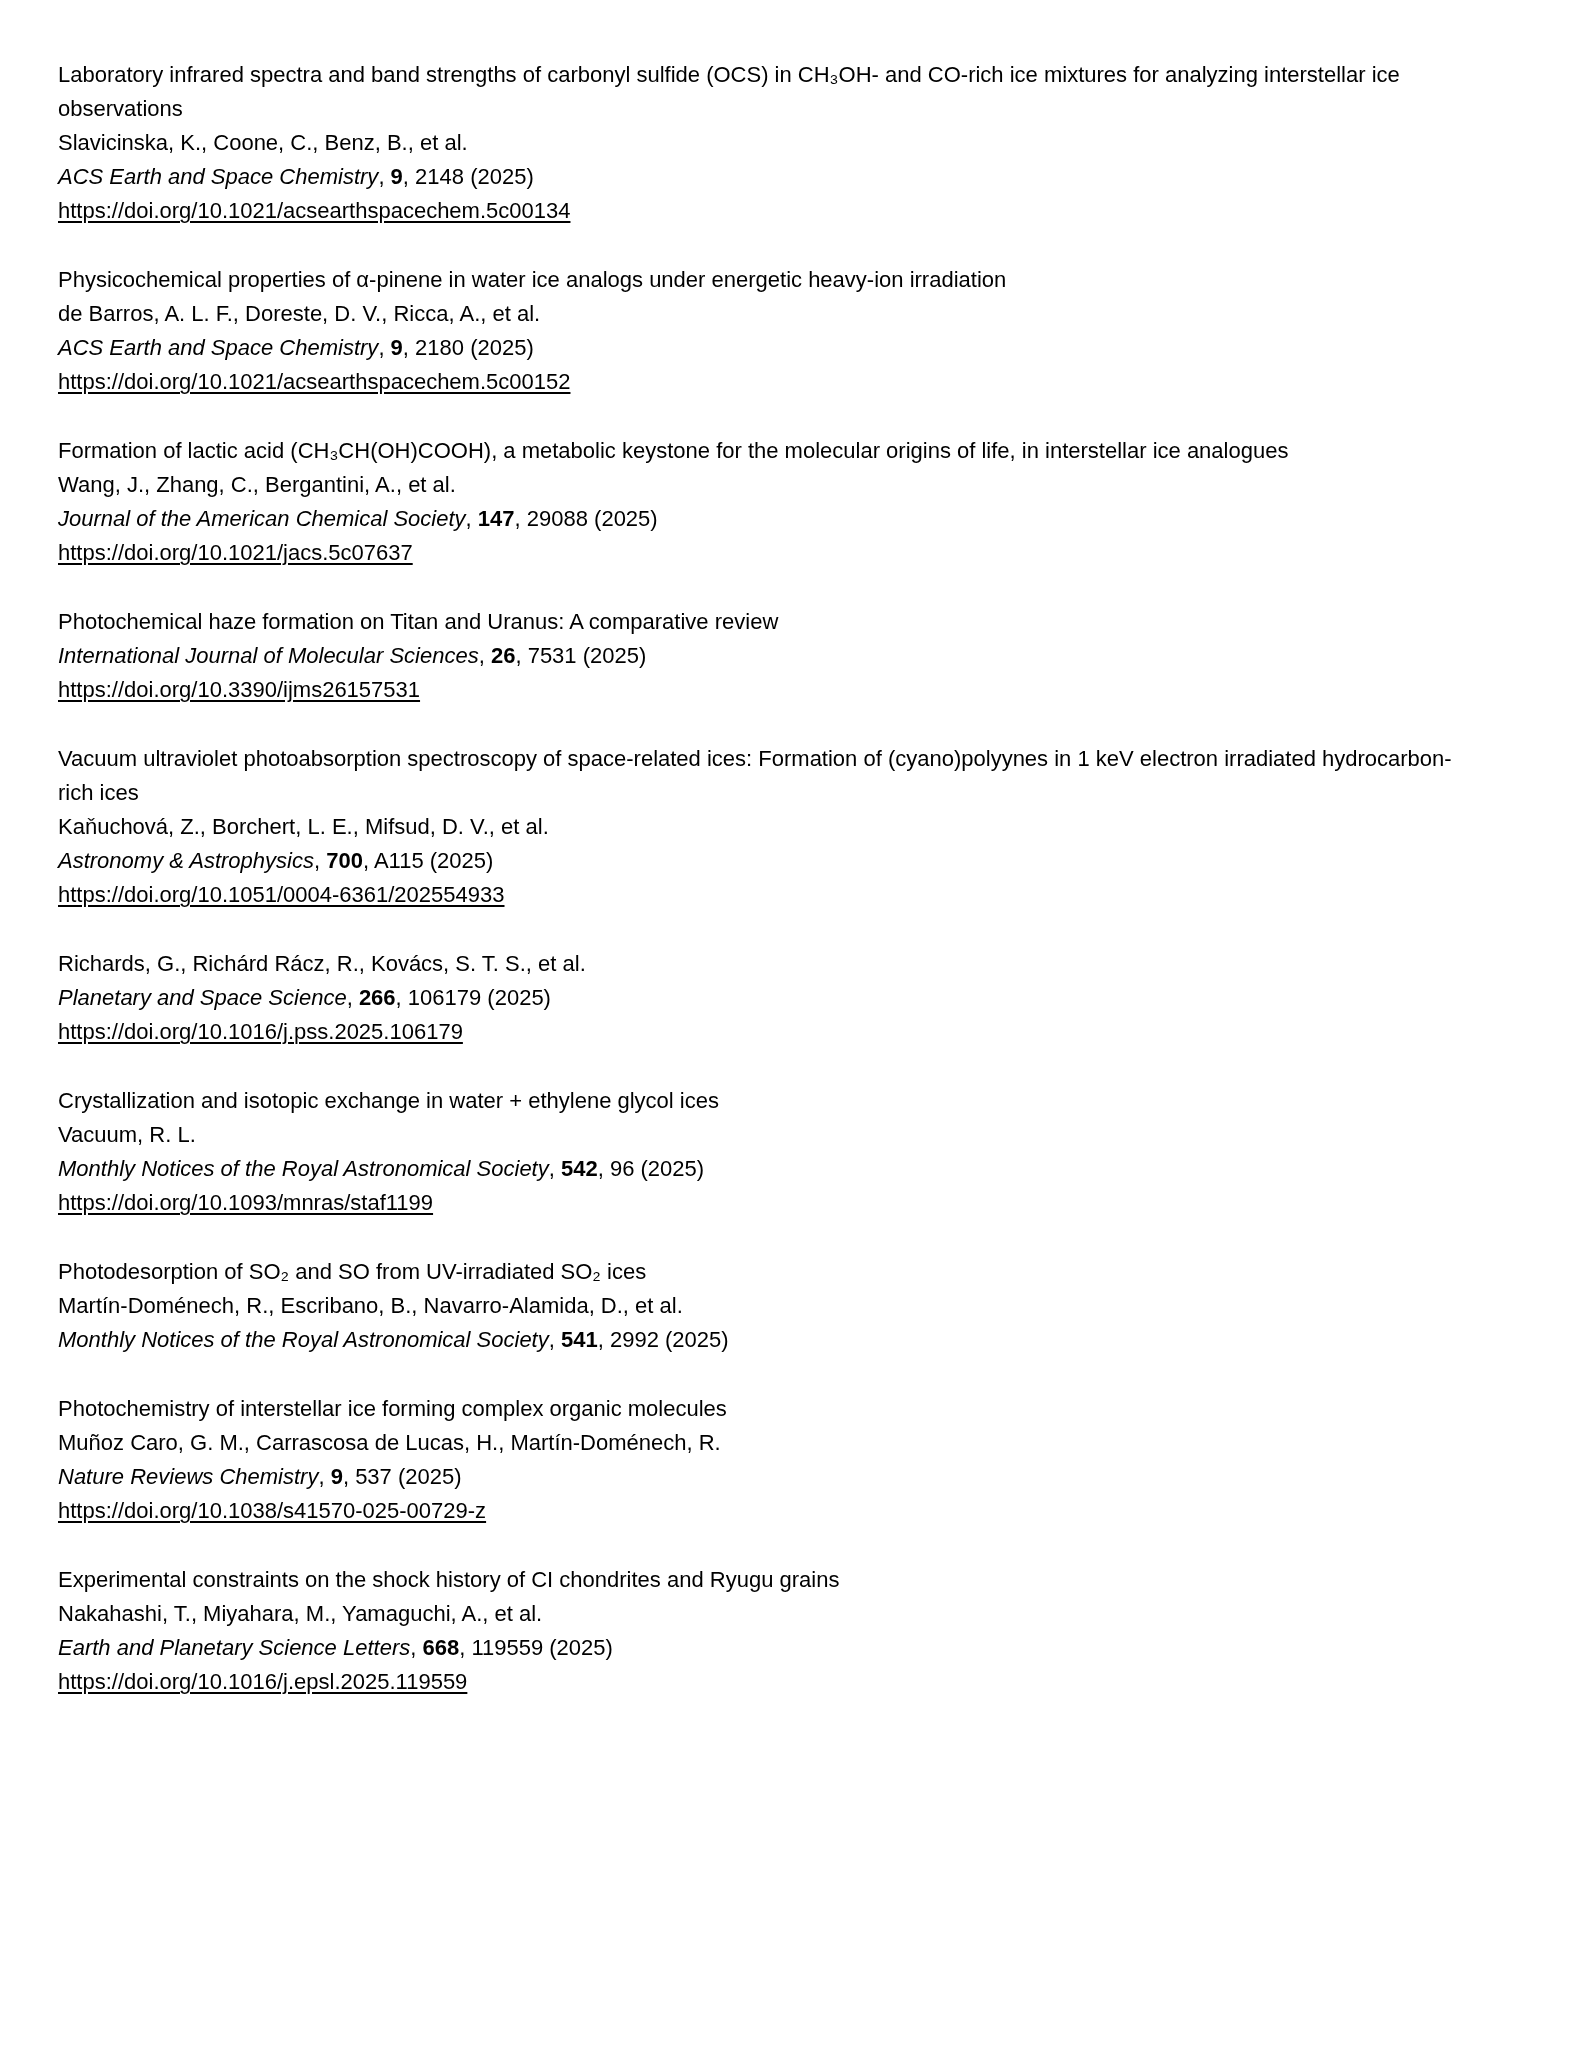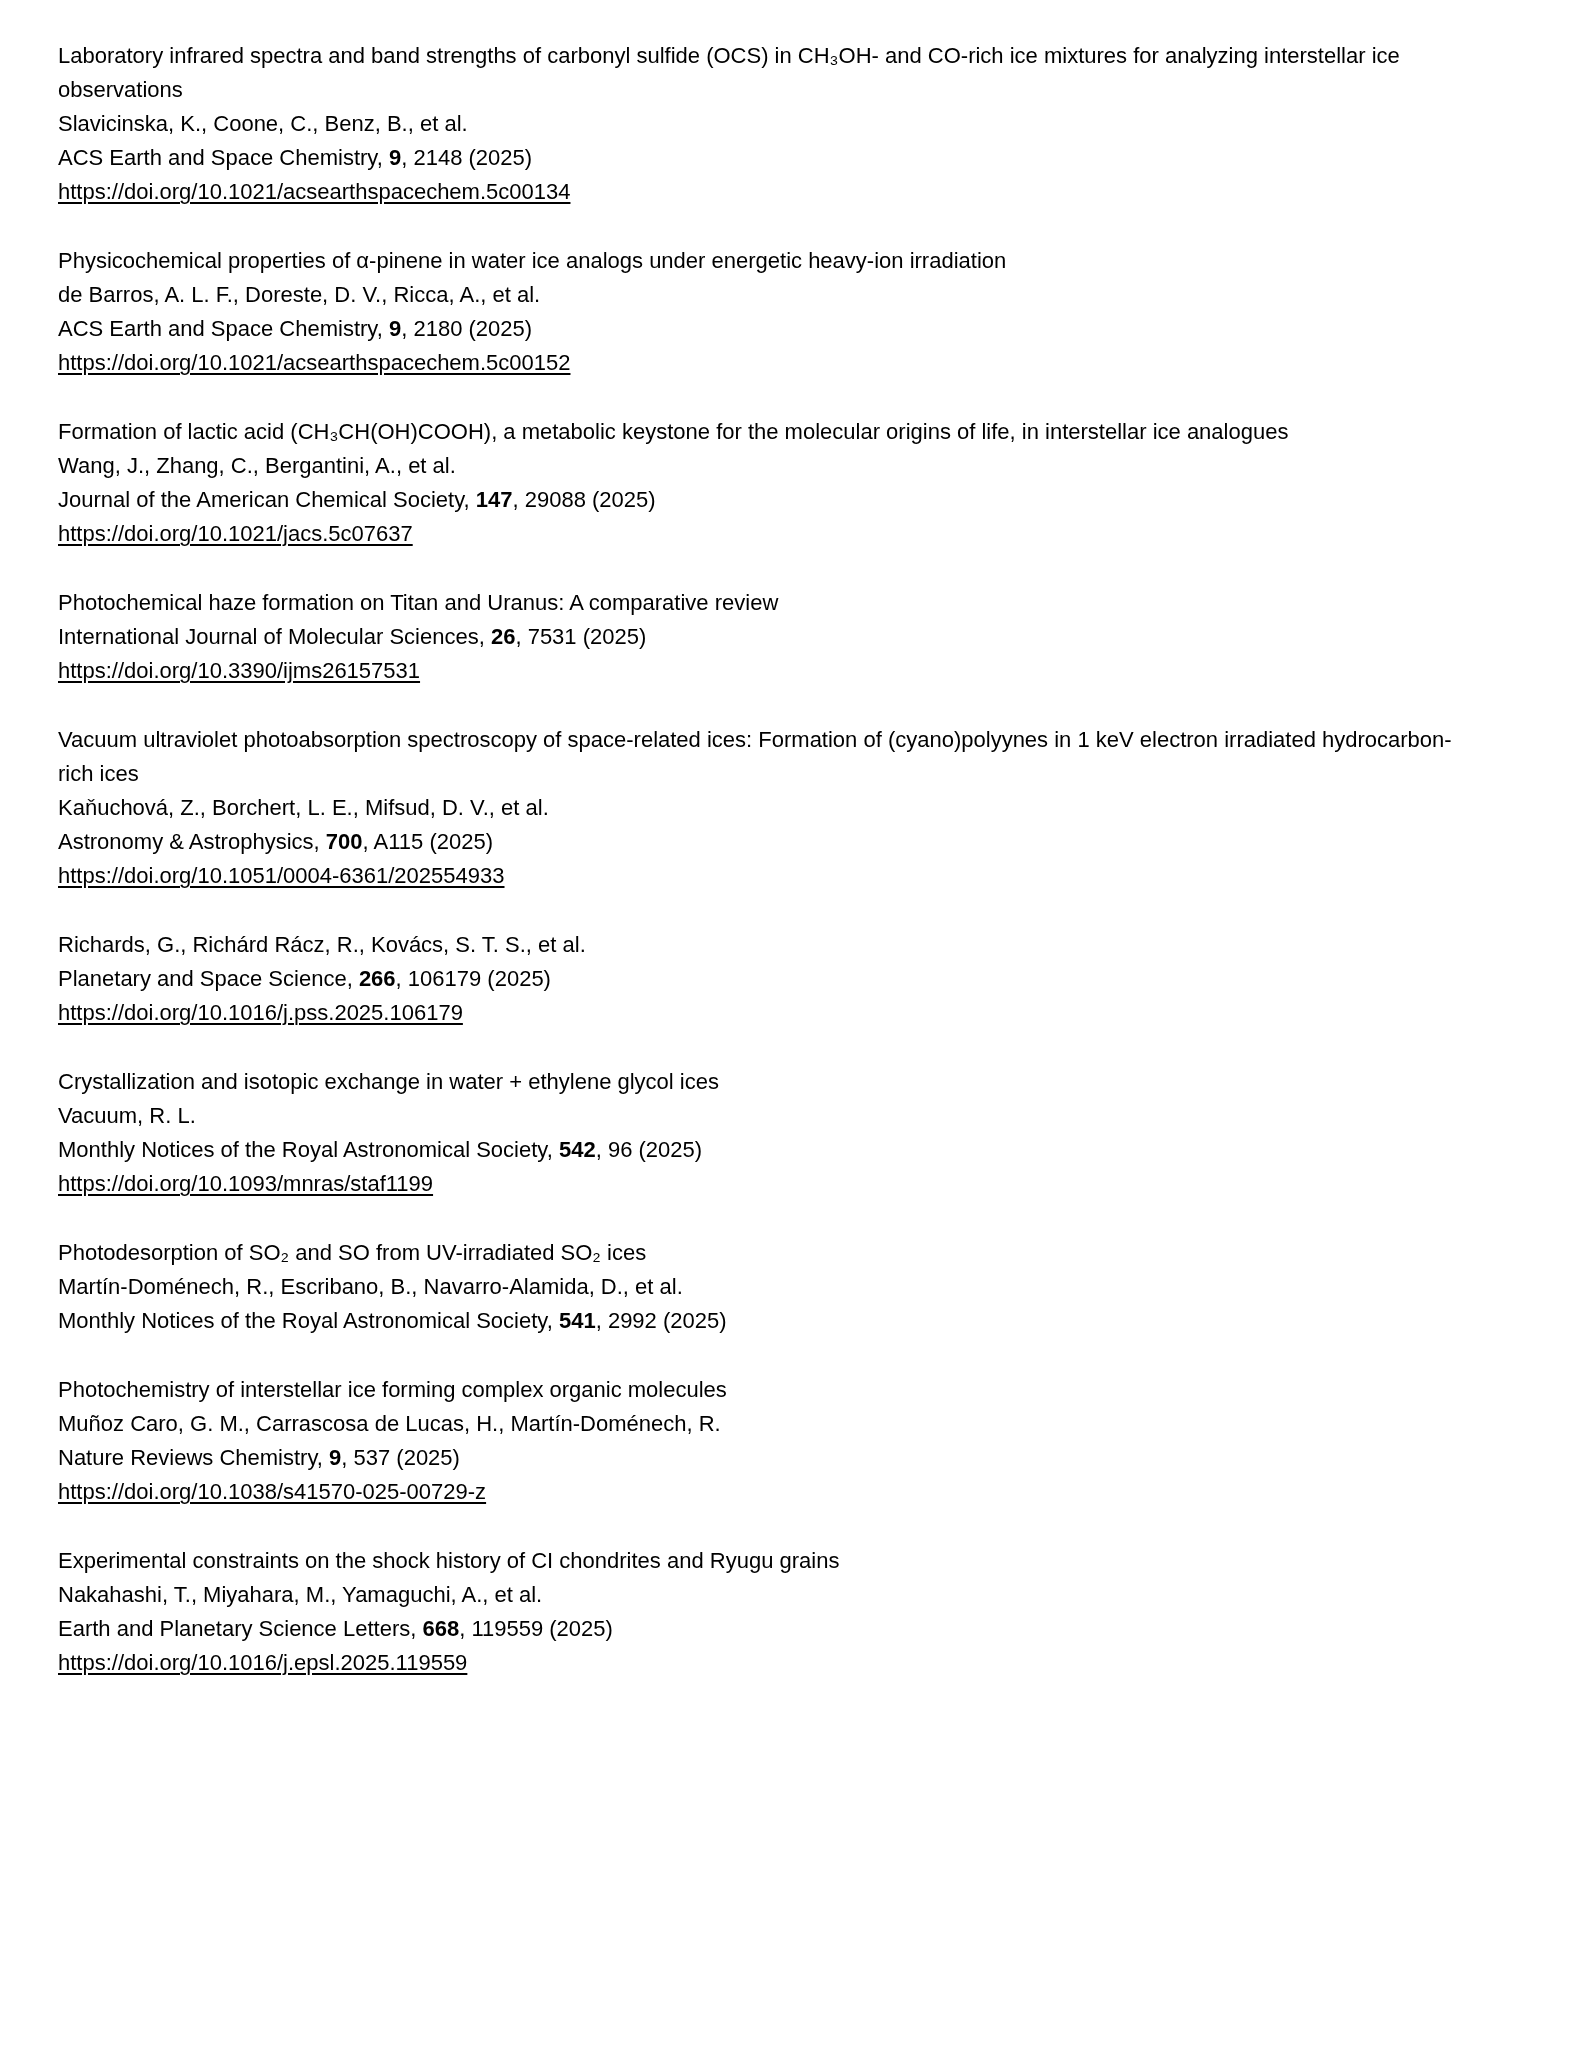--- a/index.html
+++ b/index.html
@@ -10,34 +10,35 @@
   body {
     width: 1582px;
     height: 2047px;
     overflow: hidden;
     font-family: "Liberation Sans", "DejaVu Sans", sans-serif;
     font-size: 22px;
     line-height: 34px;
     color: #000000;
   }
   .page {
-    padding: 39px 0 0 58px;
+    padding: 58px 0 0 58px;
     width: 1412px;
     box-sizing: content-box;
   }
   .pub {
     margin-bottom: 35px;
   }
   .pub .title,
   .pub .authors,
   .pub .citation,
   .pub .doi-line {
     white-space: normal;
   }
   .jname {
+    font-style: italic;
     margin-top: 44px;
   }
   .jvol {
     font-weight: bold;
   }
   a.doi {
     color: #000000;
     text-decoration: underline;
     text-decoration-thickness: 2px;
     text-underline-offset: 3px;

